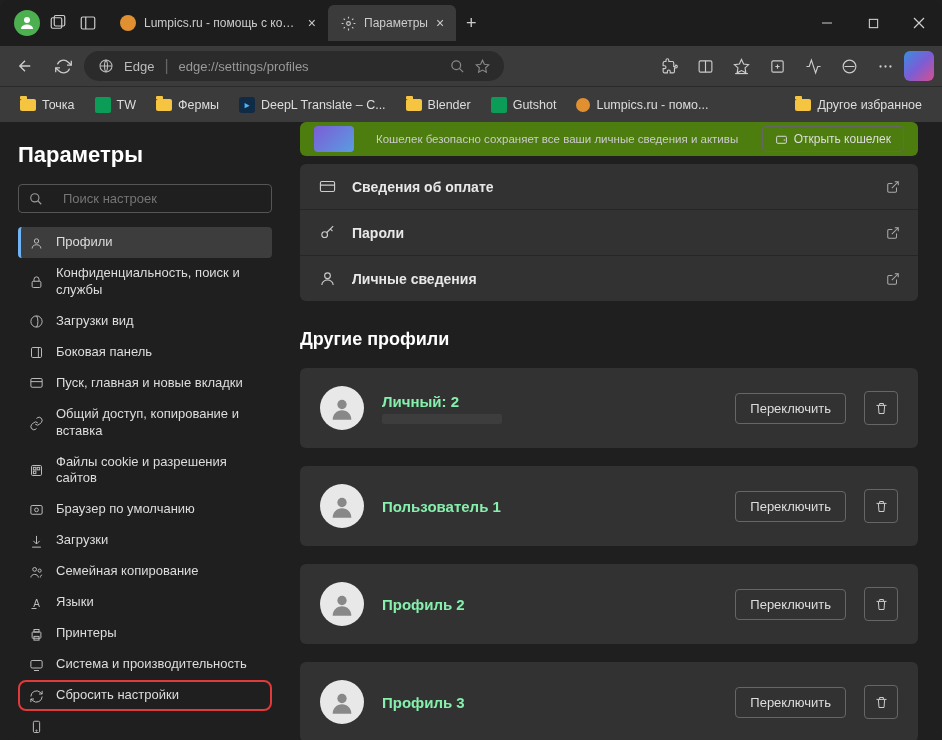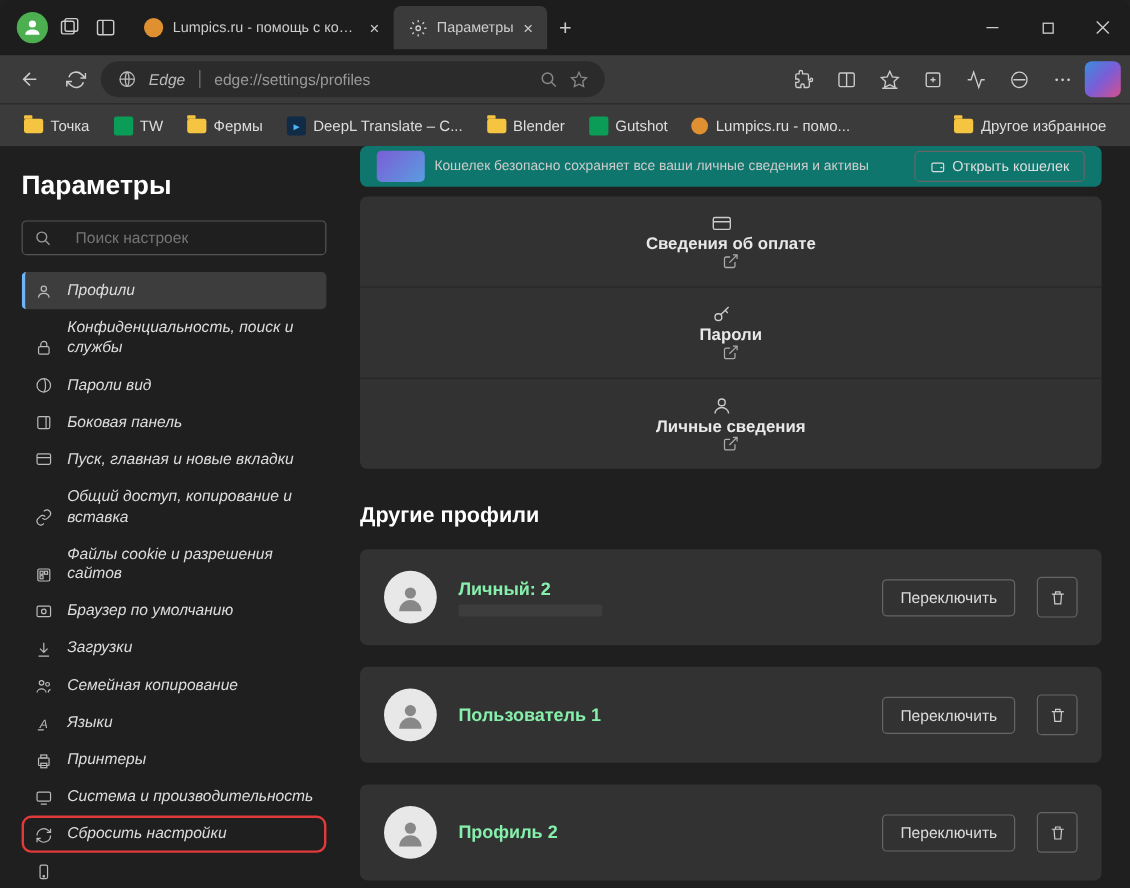--- a/index.html
+++ b/index.html
@@ -17,21 +17,21 @@
 .tab-title { white-space: nowrap; overflow: hidden; text-overflow: ellipsis; }
 .tab-close { font-size: 14px; color: #ccc; cursor: pointer; }
 .tab-add { width: 30px; height: 30px; display: flex; align-items: center; justify-content: center; color: #ccc; cursor: pointer; font-size: 18px; }
 .wnd-controls { margin-left: auto; display: flex; }
 .wnd-btn { width: 46px; height: 46px; display: flex; align-items: center; justify-content: center; color: #ccc; cursor: pointer; }
 
 
 .toolbar { height: 40px; display: flex; align-items: center; background: #3b3b3b; padding: 0 8px; gap: 4px; }
 .tool-btn { width: 34px; height: 32px; display: flex; align-items: center; justify-content: center; color: #ccc; cursor: pointer; border-radius: 4px; }
 .addr { flex: 1; display: flex; align-items: center; background: #2b2b2b; border-radius: 16px; height: 30px; padding: 0 14px; gap: 10px; max-width: 420px; }
-.edge-label { color: #bbb; font-size: 13px; font-style: italic; }
+.edge-label { color: #bbb; font-size: 13px; }
 .addr-sep { color: #666; }
 .addr-text { color: #999; font-size: 13px; }
 .addr-right { margin-left: auto; display: flex; gap: 10px; color: #888; }
 .toolbar-right { display: flex; gap: 2px; align-items: center; margin-left: auto; }
 .copilot { width: 30px; height: 30px; border-radius: 6px; background: linear-gradient(135deg, #3a8dde 0%, #7b5dd6 50%, #d64f8e 100%); }
 
 
 .bookmarks { height: 36px; display: flex; align-items: center; background: #3b3b3b; border-top: 1px solid #2a2a2a; padding: 0 12px; gap: 4px; font-size: 12.5px; }
 .bm { display: flex; align-items: center; gap: 6px; padding: 4px 8px; border-radius: 4px; color: #ddd; cursor: pointer; white-space: nowrap; }
 .folder-icon { width: 16px; height: 12px; background: #f5c542; border-radius: 2px; position: relative; }
@@ -39,34 +39,34 @@
 .bm-spacer { flex: 1; }
 
 
 .content { display: flex; height: calc(100% - 122px); background: #1f1f1f; }
 
 
 .sidebar { width: 290px; padding: 20px 18px; overflow-y: auto; }
 .sidebar h1 { font-size: 22px; font-weight: 600; margin-bottom: 16px; color: #fff; }
 .search-box { display: flex; align-items: center; gap: 20px; border: 1px solid #555; border-radius: 4px; padding: 6px 10px; margin-bottom: 14px; }
 .search-box input { background: transparent; border: none; outline: none; color: #ccc; font-size: 13px; flex: 1; }
-.nav-item { display: flex; align-items: flex-end; gap: 12px; padding: 7px 10px; border-radius: 4px; font-size: 13px; color: #ddd; cursor: pointer; line-height: 1.3; font-style: italic; }
+.nav-item { display: flex; align-items: center; gap: 12px; padding: 7px 10px; border-radius: 4px; font-size: 13px; color: #ddd; cursor: pointer; line-height: 1.3; }
 .nav-item.active { background: #3d3d3d; border-left: 3px solid #6fb5f5; padding-left: 7px; }
 .nav-icon { width: 16px; height: 16px; flex-shrink: 0; display: flex; align-items: center; justify-content: center; color: #bbb; margin-top: 1px; }
 .nav-item.highlighted { border: 2.5px solid #e03a3a; border-radius: 8px; padding: 5px 8px; }
 
 
 .main { flex: 1; padding: 0 24px 20px 10px; overflow-y: auto; }
-.wallet-banner { background: #0f766e; border-radius: 6px; padding: 4px 14px 4px 14px; display: flex; align-items: center; gap: 8px; margin-bottom: 8px; }
+.wallet-banner { background: #4d7c0f; border-radius: 6px; padding: 4px 14px 4px 14px; display: flex; align-items: center; gap: 22px; margin-bottom: 8px; }
 .wallet-ico { width: 40px; height: 26px; background: linear-gradient(135deg, #7b5dd6, #5a9de0); border-radius: 4px; flex-shrink: 0; }
 .wallet-text { font-size: 11.5px; color: #ccc; flex: 1; }
 .wallet-btn { border: 1px solid #666; border-radius: 4px; padding: 5px 12px; font-size: 12px; color: #ddd; cursor: pointer; display: flex; align-items: center; gap: 6px; }
 
 .settings-card { background: #323232; border-radius: 6px; overflow: hidden; margin-bottom: 28px; }
-.settings-row { display: flex; align-items: center; padding: 14px 18px; border-bottom: 1px solid #262626; cursor: pointer; flex-direction: column; }
+.settings-row { display: flex; align-items: center; padding: 14px 18px; border-bottom: 1px solid #262626; cursor: pointer; }
 .settings-row:last-child { border-bottom: none; }
 .row-icon { width: 18px; margin-right: 16px; color: #ccc; display: flex; align-items: center; justify-content: center; }
 .row-label { font-size: 14px; font-weight: 600; flex: 1; }
 .row-ext { color: #aaa; }
 
 .section-title { font-size: 18px; font-weight: 600; margin-bottom: 18px; color: #fff; }
 
 .profile-card { background: #323232; border-radius: 6px; padding: 18px 20px; display: flex; align-items: center; gap: 18px; margin-bottom: 18px; }
 .profile-avatar { width: 44px; height: 44px; border-radius: 50%; background: #e8e8e8; display: flex; align-items: center; justify-content: center; flex-shrink: 0; }
 .profile-avatar svg { width: 28px; height: 28px; fill: #888; }
@@ -281,21 +281,21 @@
           </div>
           <span>Конфиденциальность, поиск и службы</span>
         </div>
         <div class="nav-item">
           <div class="nav-icon">
             <svg width="15" height="15" viewBox="0 0 24 24" fill="none" stroke="currentColor" stroke-width="1.6">
               <circle cx="12" cy="12" r="9"></circle>
               <path d="M12 3c3 3 3 15 0 18"></path>
             </svg>
           </div>
-          <span>Пароли вид</span>
+          <span>Загрузки вид</span>
         </div>
         <div class="nav-item">
           <div class="nav-icon">
             <svg width="15" height="15" viewBox="0 0 24 24" fill="none" stroke="currentColor" stroke-width="1.6">
               <rect x="4" y="4" width="16" height="16" rx="2"></rect>
               <line x1="15" y1="4" x2="15" y2="20"></line>
             </svg>
           </div>
           <span>Боковая панель</span>
         </div>

